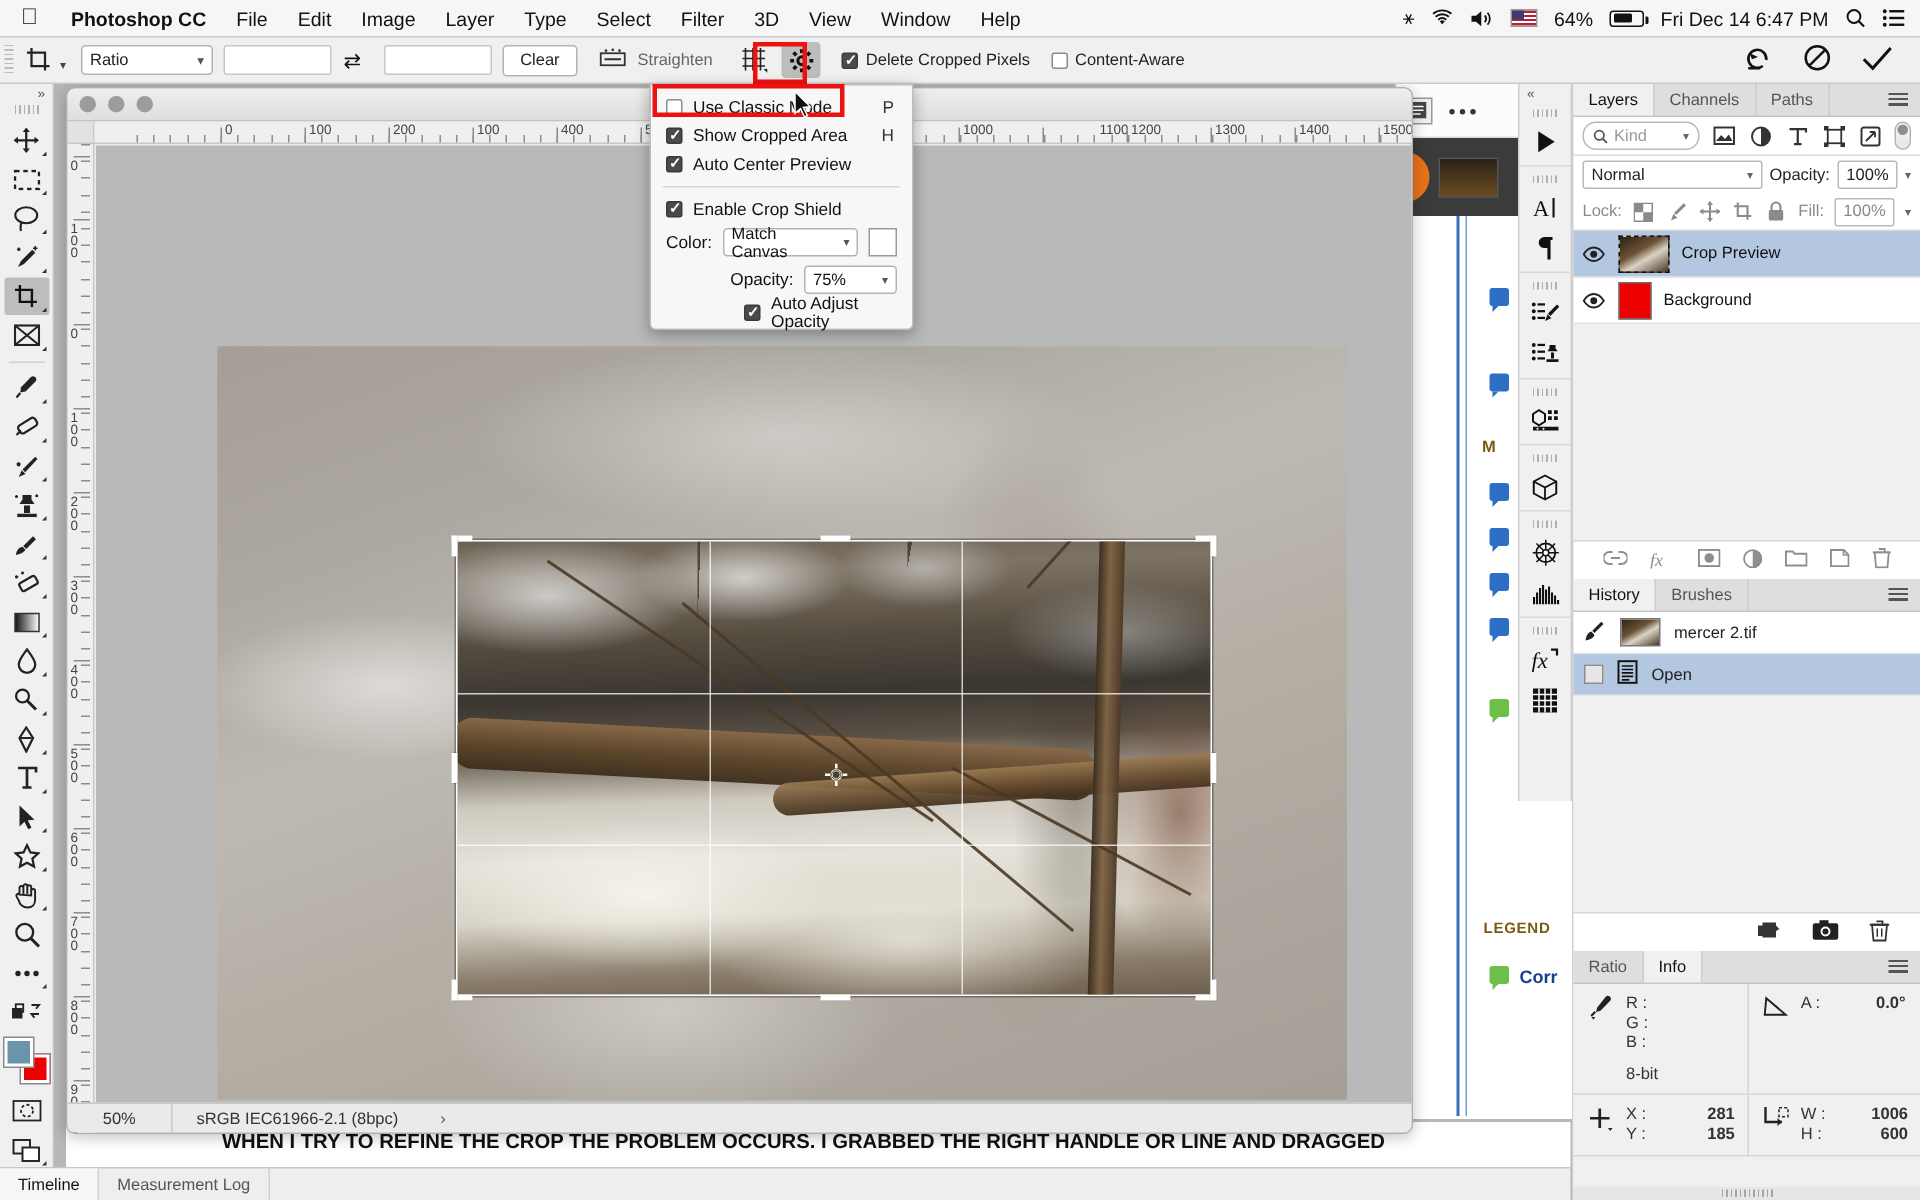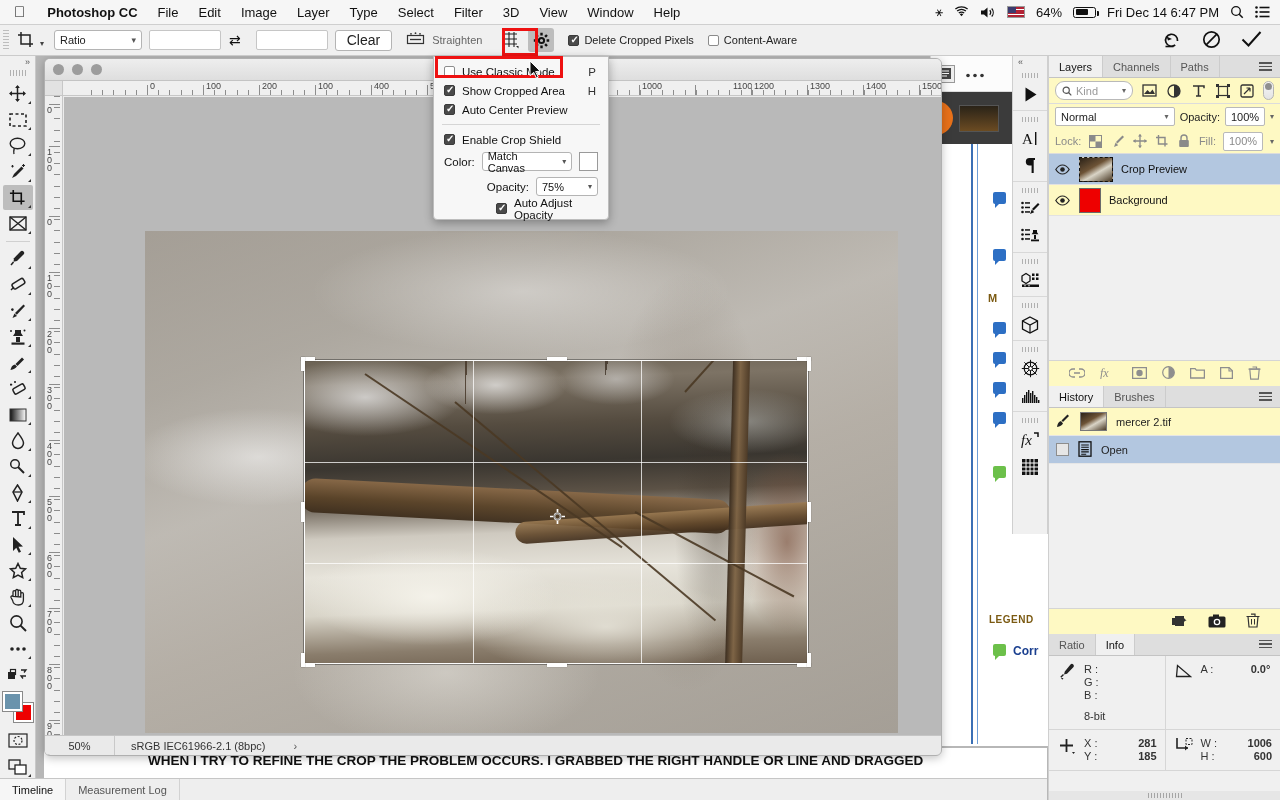--- a/index.html
+++ b/index.html
@@ -52,21 +52,21 @@
     position: relative;
   }
   .ob-select .chv { margin-left: auto; font-size: 9px; color: #555; }
   .ob-input {
     height: 20px; width: 72px; background: #fff; border: 1px solid #c6c6c6; border-radius: 2px;
     margin-left: 7px;
   }
   .swap-icon { margin: 0 8px; font-size: 14px; color: #111; }
   .ob-btn {
     height: 21px; padding: 0 11px; background: #fff; border: 1px solid #b4b4b4; border-radius: 3px;
-    display: flex; align-items: center; font-size: 14px; margin-left: 7px;
+    display: flex; align-items: center; font-size: 11px; margin-left: 7px;
   }
   .straighten-wrap { display:flex; align-items:center; margin-left: 14px; gap: 7px; color: #666; }
   .grid-btn { width: 26px; height: 24px; display:flex; align-items:center; justify-content:center; margin-left: 14px; }
   .gear-btn {
     width: 26px; height: 24px; display:flex; align-items:center; justify-content:center;
     background: #bdbdbd; border-radius: 3px; margin-left: 6px; position: relative;
   }
   .chk-row { display: flex; align-items: center; gap: 5px; margin-left: 14px; font-size: 11px; }
   .chk { width: 11px; height: 11px; border: 1px solid #8b8b8b; border-radius: 2px; background: #fff;
     display: inline-block; position: relative; }
@@ -262,21 +262,21 @@
   }
   .dock-collapse { width:100%; text-align:left; padding: 1px 0 2px 5px; font-size: 9px; color:#555; }
   .dock-grip { width: 16px; height: 5px; margin: 4px 0 3px 0;
     background: repeating-linear-gradient(90deg,#b0b0b0 0 1px, transparent 1px 3px); }
   .dock-icon { width: 30px; height: 27px; display:flex;align-items:center;justify-content:center; }
   .dock-sep { width: 34px; height: 1px; background: #d8d8d8; margin: 2px 0; }
 
   
   #right-panels {
     position: absolute; right: 0; top: 56px; width: 232px; height: 744px;
-    background: #fef9c3; border-left: 1px solid #cfcfcf; z-index: 650;
+    background: #ffffff; border-left: 1px solid #cfcfcf; z-index: 650;
     display: flex; flex-direction: column;
   }
   .panel-tabrow {
     height: 22px; background: #dedede; display: flex; align-items: stretch;
     border-bottom: 1px solid #c4c4c4; position: relative;
   }
   .ptab { padding: 0 10px; display:flex; align-items:center; font-size: 11px; color: #555; border-right: 1px solid #cccccc;}
   .ptab.active { background: #f0f0f0; color: #111; }
   .pmenu { margin-left: auto; padding: 0 8px; display:flex; align-items:center; }
   .pmenu-lines { width: 13px; height: 9px; background: repeating-linear-gradient(#555 0 1.5px, transparent 1.5px 3.5px); }

